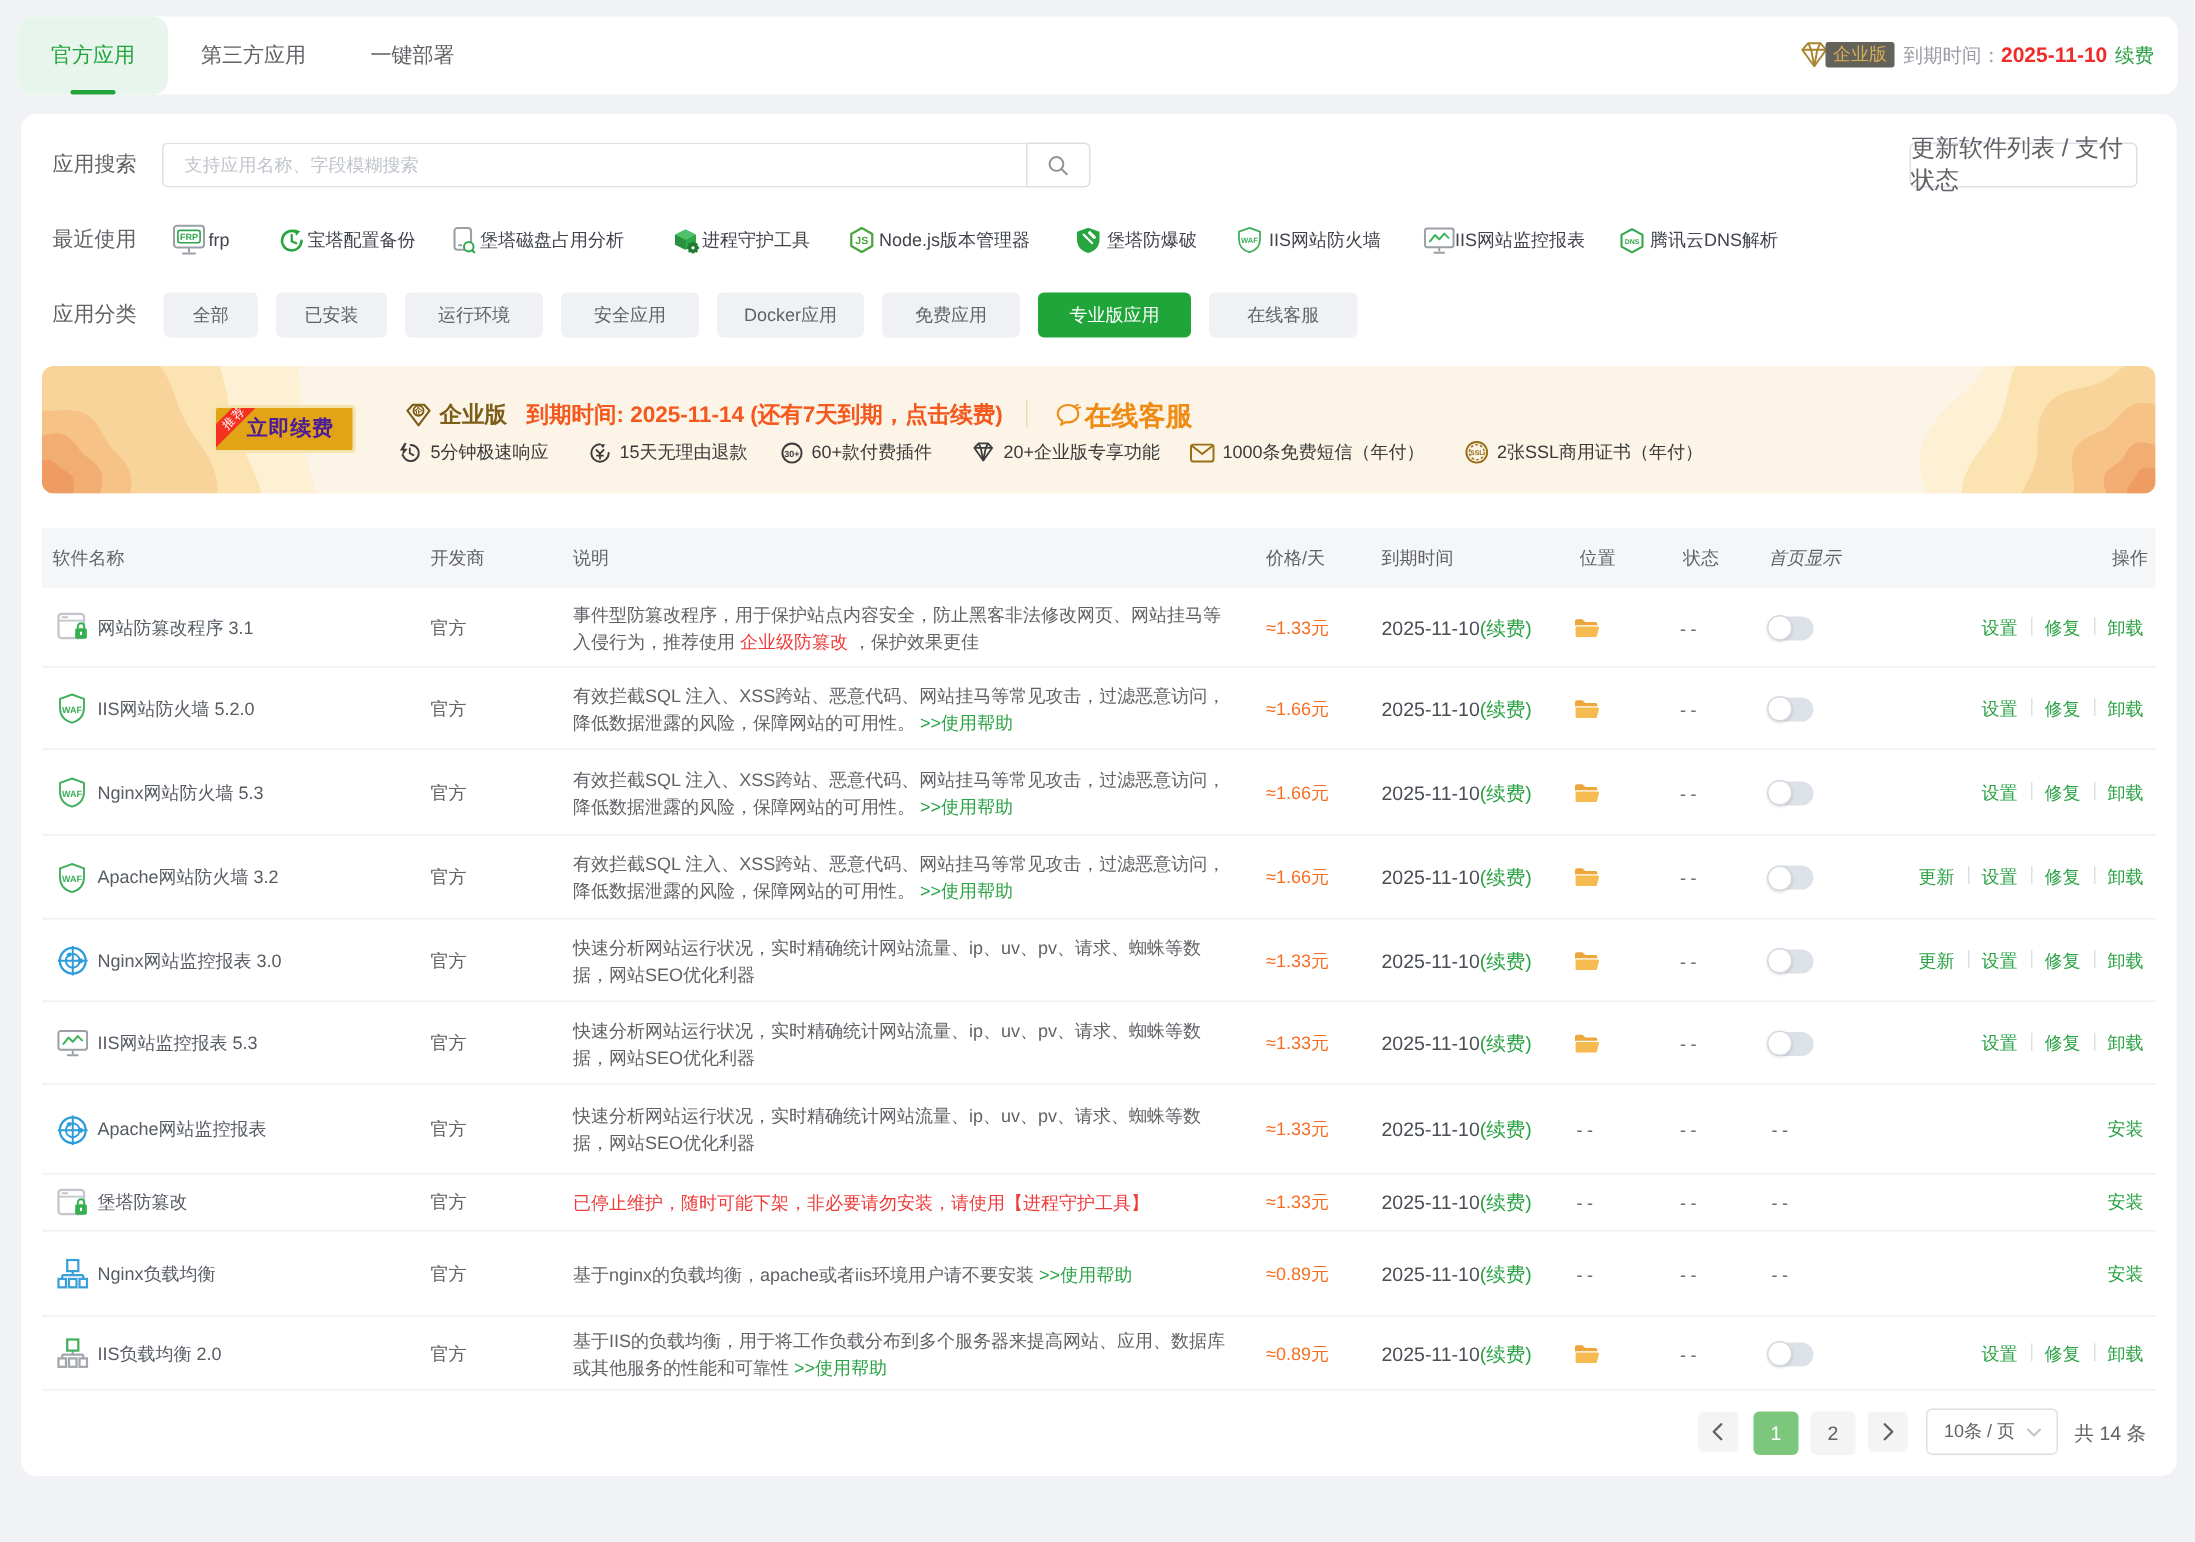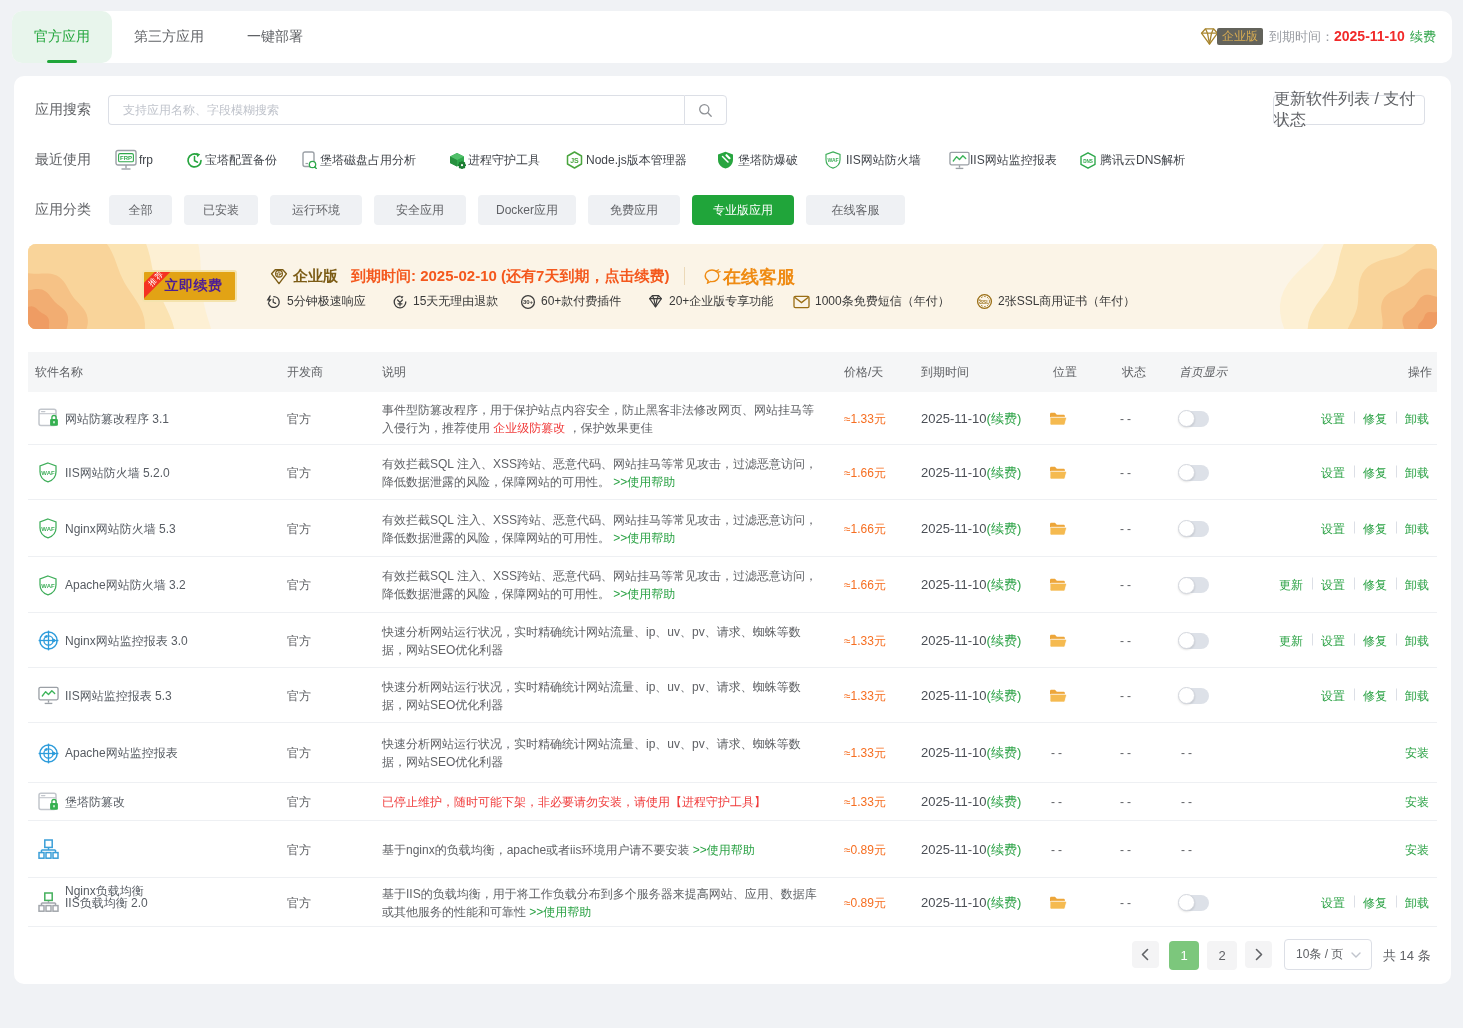--- a/index.html
+++ b/index.html
@@ -155,21 +155,21 @@
 <div class="abs" style="left:0;top:0;width:100%;height:100%;display:flex;align-items:center;justify-content:center;color:#4c1d95;font-size:14px;font-weight:bold;letter-spacing:0.5px;padding-left:8px;box-sizing:border-box;">立即续费</div>
 </div>
 <svg class="abs" style="left:269px;top:268px;" width="20" height="17" viewBox="0 0 20 17">
 <g fill="none" stroke="#7c5c16" stroke-width="1.4" stroke-linejoin="round">
 <path d="M2.6 5.8 L6.2 1.8 H13.8 L17.4 5.8 L10 15.6 Z"></path>
     </g>
 <circle cx="10" cy="5.8" r="3.4" fill="none" stroke="#7c5c16" stroke-width="1.2"></circle>
 <text x="10" y="8" font-size="6" fill="#7c5c16" text-anchor="middle" font-weight="bold">企</text>
   </svg>
 <div class="abs cv" style="left:293px;top:267px;height:19px;color:#7c5c16;font-size:15px;font-weight:bold;">企业版</div>
-<div class="abs cv" style="left:351px;top:267px;height:19px;color:#f4581d;font-size:15px;font-weight:bold;">到期时间: 2025-02-10 (还有7天到期，点击续费)</div>
+<div class="abs cv" style="left:351px;top:267px;height:19px;color:#f4581d;font-size:15px;font-weight:bold;">到期时间: 2025-11-14 (还有7天到期，点击续费)</div>
 <div class="abs" style="left:684px;top:267px;width:1px;height:18px;background:#ecd9b8;"></div>
 <svg class="abs" style="left:704px;top:269px;" width="17" height="15" viewBox="0 0 17 15">
 <path d="M8 1 C4 1 1.2 3.6 1.2 6.8 C1.2 8.8 2.4 10.5 4.2 11.5 L3.6 14 L6.6 12.4 C7 12.5 7.5 12.6 8 12.6 C12 12.6 14.8 10 14.8 6.8 C14.8 3.6 12 1 8 1 Z" fill="none" stroke="#ef8b13" stroke-width="1.4"></path>
 <path d="M11.8 2.2 L14.6 0.8 M13.2 3.4 L16.2 2.6" stroke="#ef8b13" stroke-width="1.2" stroke-linecap="round"></path>
   </svg>
 <div class="abs cv" style="left:723px;top:268px;height:17px;color:#ef8b13;font-size:18px;font-weight:bold;">在线客服</div>
 <div class="abs" style="left:265px;top:293px;height:17px;display:flex;align-items:center;">
     <svg width="16" height="16" viewBox="0 0 16 16">
       <path d="M8.8 2.6 A5.4 5.4 0 1 1 3.6 9.5" fill="none" stroke="#3c3c3c" stroke-width="1.3" stroke-linecap="round"></path>
       <path d="M8.2 5 V8.2 L10.6 9.4" fill="none" stroke="#3c3c3c" stroke-width="1.2" stroke-linecap="round"></path>
@@ -410,21 +410,21 @@
         <line x1="10.5" y1="8.4" x2="10.5" y2="11"></line>
         <line x1="3.5" y1="11" x2="17.5" y2="11"></line>
         <line x1="3.5" y1="11" x2="3.5" y2="13.6"></line>
         <line x1="17.5" y1="11" x2="17.5" y2="13.6"></line>
         <rect x="1" y="13.6" width="5" height="5.6"></rect>
         <rect x="8" y="13.6" width="5" height="5.6"></rect>
         <rect x="15" y="13.6" width="5" height="5.6"></rect>
       </g>
     </svg>
   </div>
-<div class="abs" style="left:65px;top:849.5px;transform:translateY(-50%);color:#575c63;font-size:12px;white-space:nowrap;margin-top:41px;">Nginx负载均衡</div>
+<div class="abs" style="left:65px;top:849.5px;transform:translateY(-50%);color:#575c63;font-size:12px;white-space:nowrap;">Nginx负载均衡</div>
 <div class="abs" style="left:287px;top:849.5px;transform:translateY(-50%);color:#606266;font-size:12px;">官方</div>
 <div class="abs" style="left:382px;top:849.5px;transform:translateY(-50%);color:#606266;font-size:12px;line-height:18px;white-space:nowrap;">基于nginx的负载均衡，apache或者iis环境用户请不要安装 <span style="color:#2ba245;">&gt;&gt;使用帮助</span></div>
 <div class="abs" style="left:844px;top:849.5px;transform:translateY(-50%);color:#f66e21;font-size:12px;">≈0.89元</div>
 <div class="abs" style="left:921px;top:849.5px;transform:translateY(-50%);color:#4a4e55;font-size:13px;">2025-11-10<span style="color:#2ba245;">(续费)</span></div>
 <div class="abs" style="left:1051px;top:849.5px;transform:translateY(-50%);color:#606266;font-size:12px;letter-spacing:3px;">--</div>
 <div class="abs" style="left:1120px;top:849.5px;transform:translateY(-50%);color:#606266;font-size:12px;letter-spacing:3px;">--</div>
 <div class="abs" style="left:1181px;top:849.5px;transform:translateY(-50%);color:#606266;font-size:12px;letter-spacing:3px;">--</div>
 <div class="abs" style="right:34px;top:849.5px;transform:translateY(-50%);font-size:12px;white-space:nowrap;"><span style="color:#2ba245;">安装</span></div>
 <div class="abs" style="left:28px;top:926px;width:1409px;height:1px;background:#eef0f3;"></div>
 <div class="abs" style="left:38px;top:902.5px;transform:translateY(-50%);height:22px;display:flex;align-items:center;">

